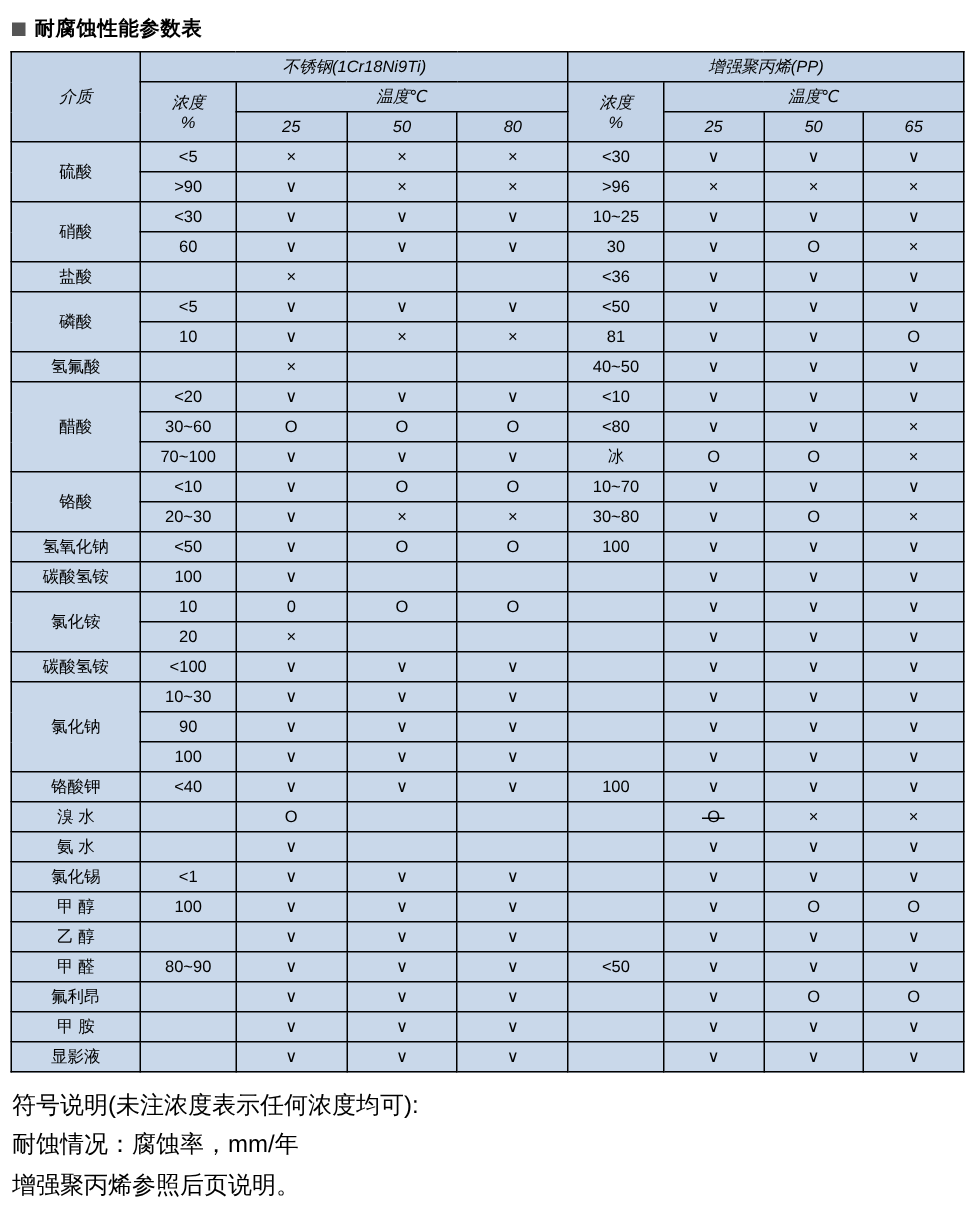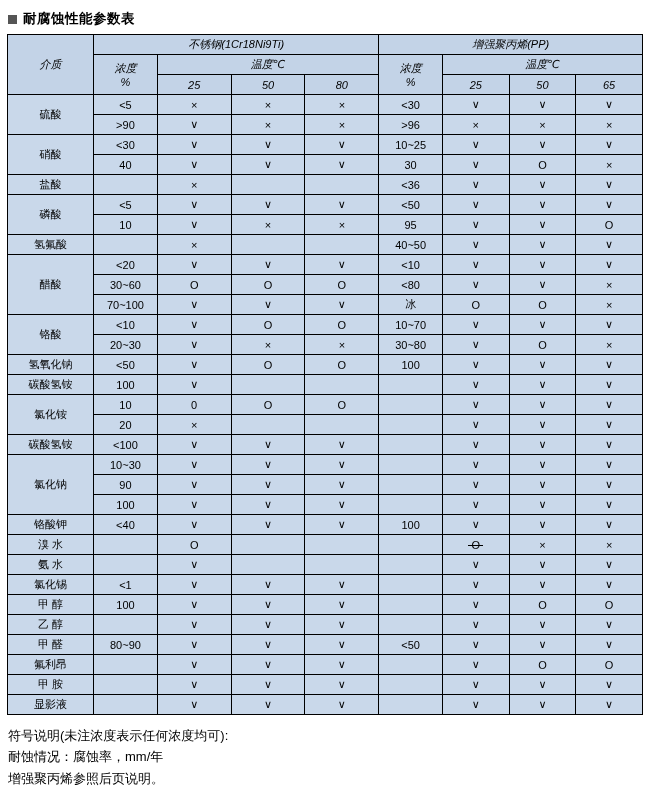--- a/index.html
+++ b/index.html
@@ -76,21 +76,21 @@
     right: -3px;
     top: 50%;
     border-top: 1px solid #000;
   }
   .notes {
     margin: 10px 8px 0 8px;
     font-size: 11.5px;
     line-height: 1.65;
   }
   .notes div { white-space: nowrap; }
-  .nb { font-size: 13px; }
+  .nb { font-size: 16px; }
 </style>
 </head>
 <body>
 
 <div class="page">
 
   <div class="title-row">
     <span class="title-marker"></span>
     <span class="title-text">耐腐蚀性能参数表</span>
   </div>
@@ -161,21 +161,21 @@
           <td>&lt;30</td>
           <td>∨</td>
           <td>∨</td>
           <td>∨</td>
           <td>10~25</td>
           <td>∨</td>
           <td>∨</td>
           <td>∨</td>
         </tr>
         <tr>
-          <td>40</td>
+          <td>60</td>
           <td>∨</td>
           <td>∨</td>
           <td>∨</td>
           <td>30</td>
           <td>∨</td>
           <td>O</td>
           <td>×</td>
         </tr>
         <tr>
           <td>盐酸</td>
@@ -197,21 +197,21 @@
           <td>&lt;50</td>
           <td>∨</td>
           <td>∨</td>
           <td>∨</td>
         </tr>
         <tr>
           <td>10</td>
           <td>∨</td>
           <td>×</td>
           <td>×</td>
-          <td>95</td>
+          <td>81</td>
           <td>∨</td>
           <td>∨</td>
           <td>O</td>
         </tr>
         <tr>
           <td>氢氟酸</td>
           <td></td>
           <td>×</td>
           <td></td>
           <td></td>

